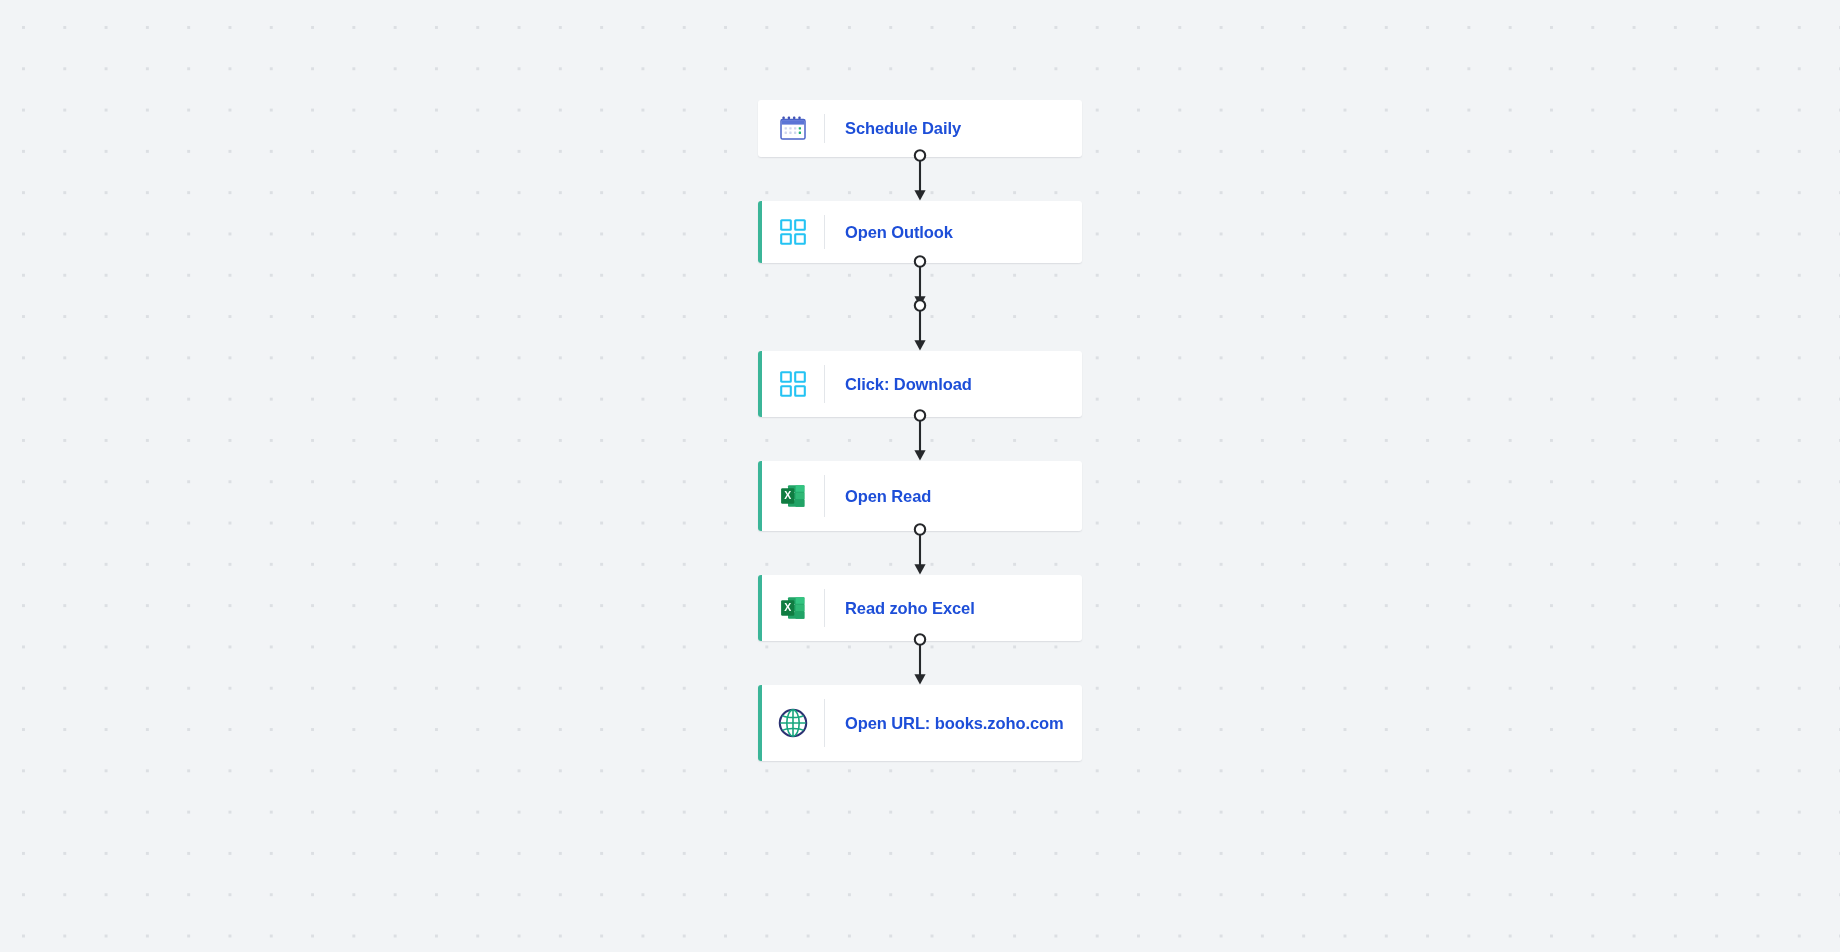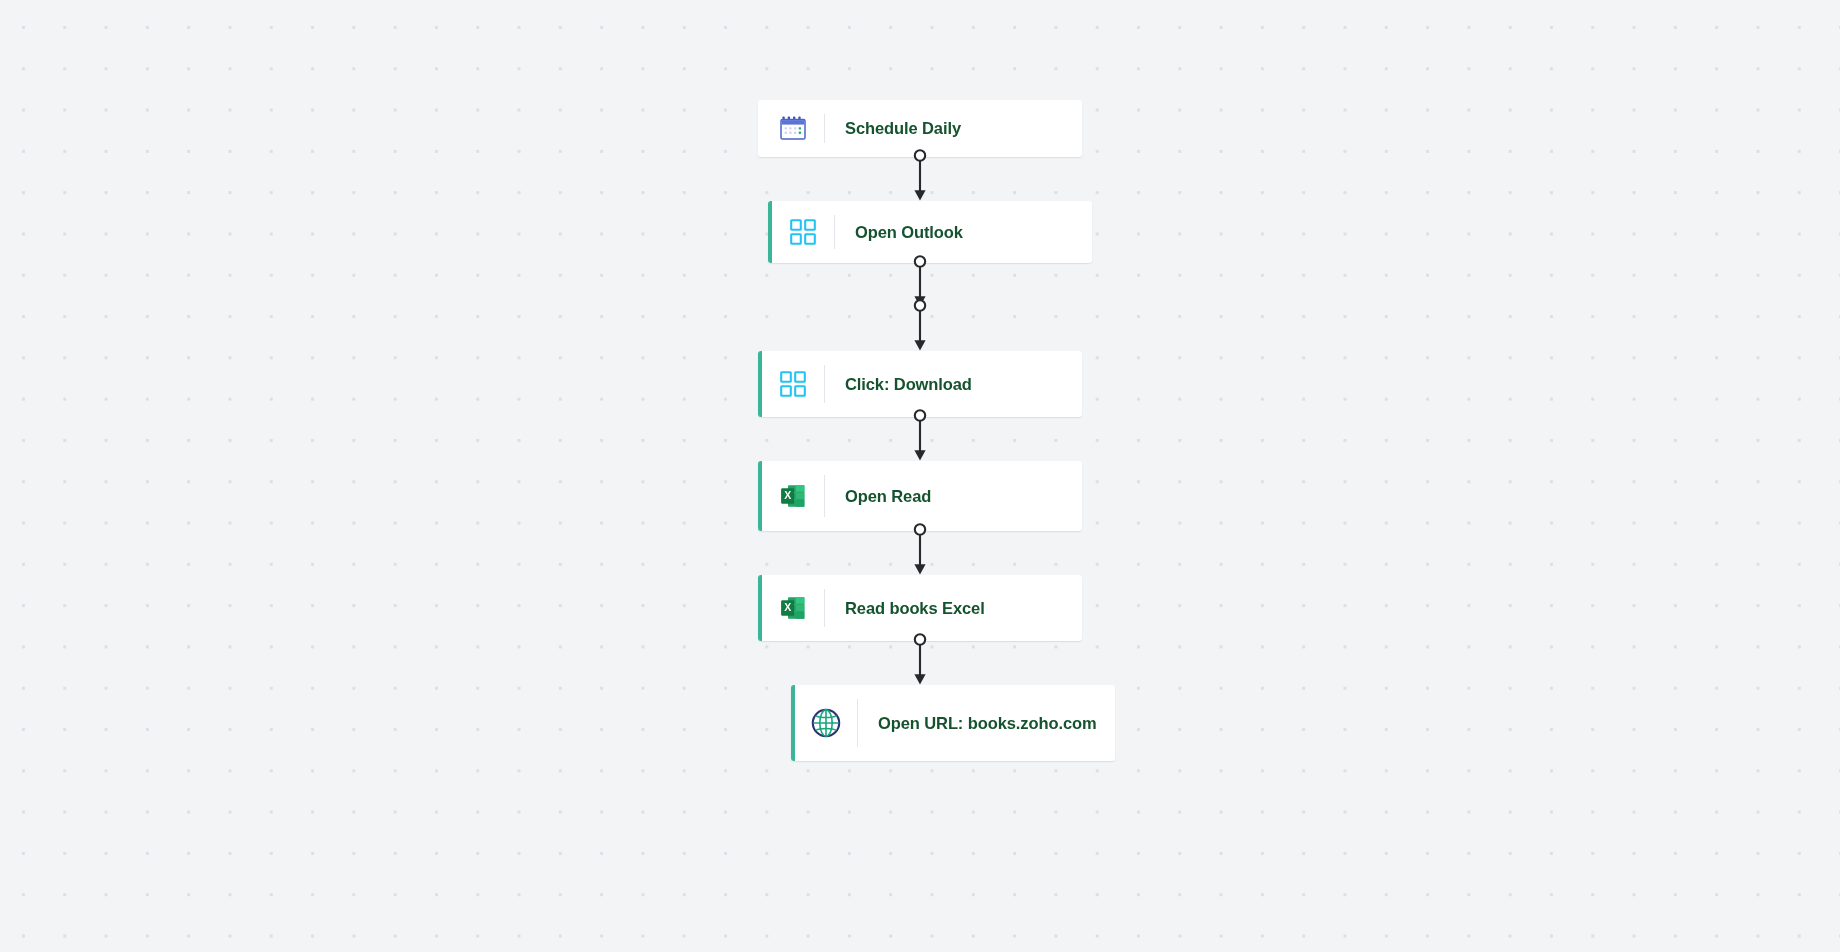--- a/index.html
+++ b/index.html
@@ -72,31 +72,31 @@
     margin: 14px 0;
     background: #e3e6ea;
   }
 
   .label {
     flex: 1;
     padding-left: 20px;
     padding-right: 14px;
     font-size: 16.5px;
     font-weight: bold;
-    color: #14532d;
+    color: #1d4ed8;
     letter-spacing: -0.1px;
     white-space: nowrap;
   }
 
   
   .h-56 { height: 57px; }
-  .h-60 { height: 62px; margin-left: 10px; }
+  .h-60 { height: 62px; }
   .h-66 { height: 66px; }
   .h-70 { height: 70px; }
-  .h-76 { height: 76px; margin-left: 33px; }
+  .h-76 { height: 76px; }
 
   
   .connector {
     position: relative;
     height: 44px;
     width: 324px;
   }
   .connector svg {
     position: absolute;
     left: 50%;
@@ -229,21 +229,21 @@
     <rect x="17.6" y="4.2" width="8.8" height="6.6" fill="#33c481"></rect>
     <rect x="17.6" y="11.5" width="8.8" height="6.6" fill="#2fb875"></rect>
     <rect x="17.6" y="18.8" width="8.8" height="7.0" fill="#21a366"></rect>
     <rect x="10" y="11.0" width="6.9" height="0.9" fill="#ffffff" opacity="0.45"></rect>
     <rect x="10" y="18.3" width="6.9" height="0.9" fill="#ffffff" opacity="0.45"></rect>
     <rect x="3.1" y="7.2" width="13.2" height="15.6" rx="1.3" fill="#107c41"></rect>
     <text x="9.7" y="18.0" font-family="'Liberation Sans', sans-serif" font-size="10.5" font-weight="bold" fill="#ffffff" text-anchor="middle">X</text>
   </svg>
       </div>
       <div class="divider"></div>
-      <div class="label">Read books Excel</div>
+      <div class="label">Read zoho Excel</div>
     </div>
     <div class="connector">
       <svg width="24" height="60" viewBox="0 0 24 60" xmlns="http://www.w3.org/2000/svg">
     <circle cx="12" cy="8.5" r="5.2" fill="#ffffff" stroke="#26282b" stroke-width="2.1"></circle>
     <line x1="12" y1="13.8" x2="12" y2="45" stroke="#26282b" stroke-width="2.1"></line>
     <polygon points="12,53.5 6.4,43.2 17.6,43.2" fill="#26282b"></polygon>
   </svg>
     </div>
     <div class="node h-76">
       <div class="accent"></div>

